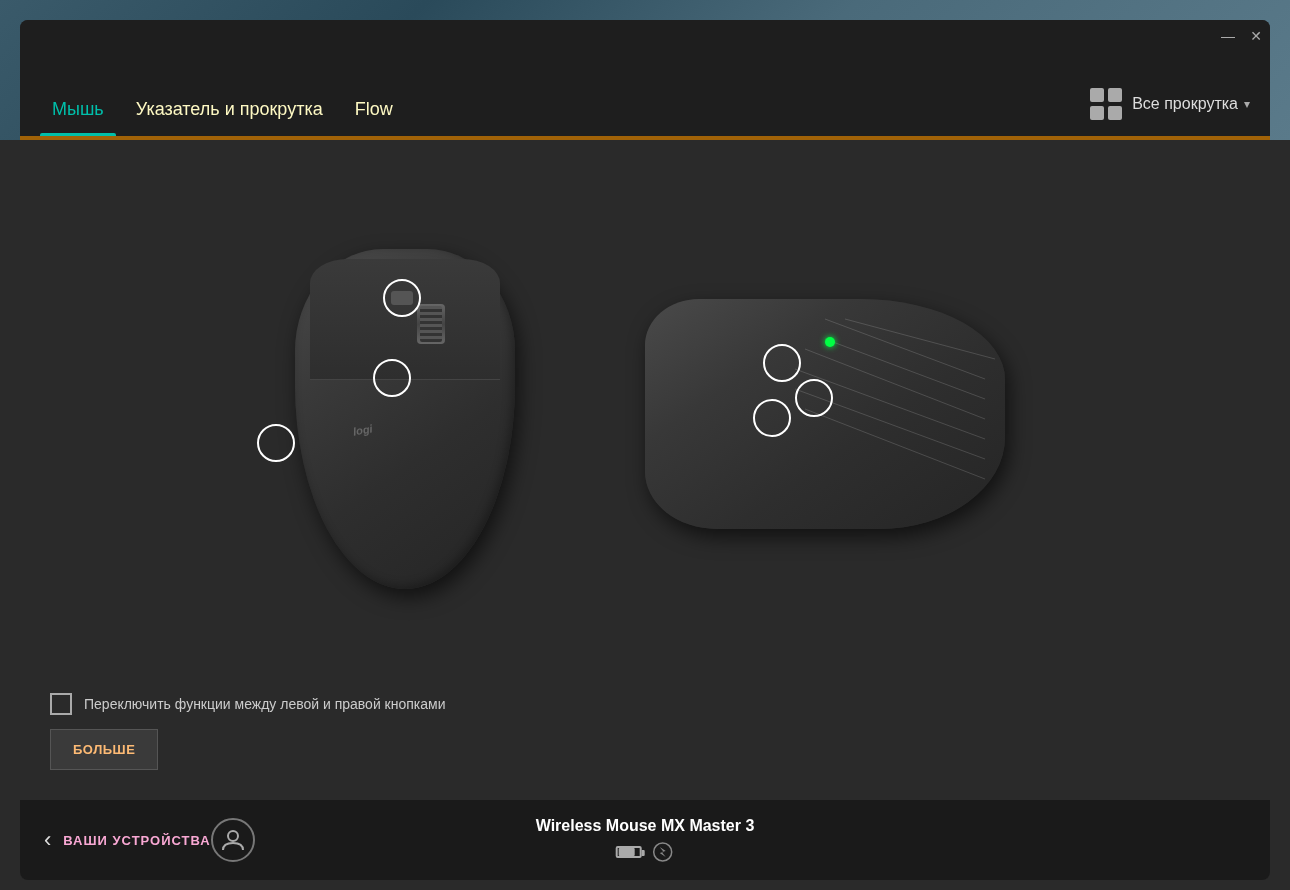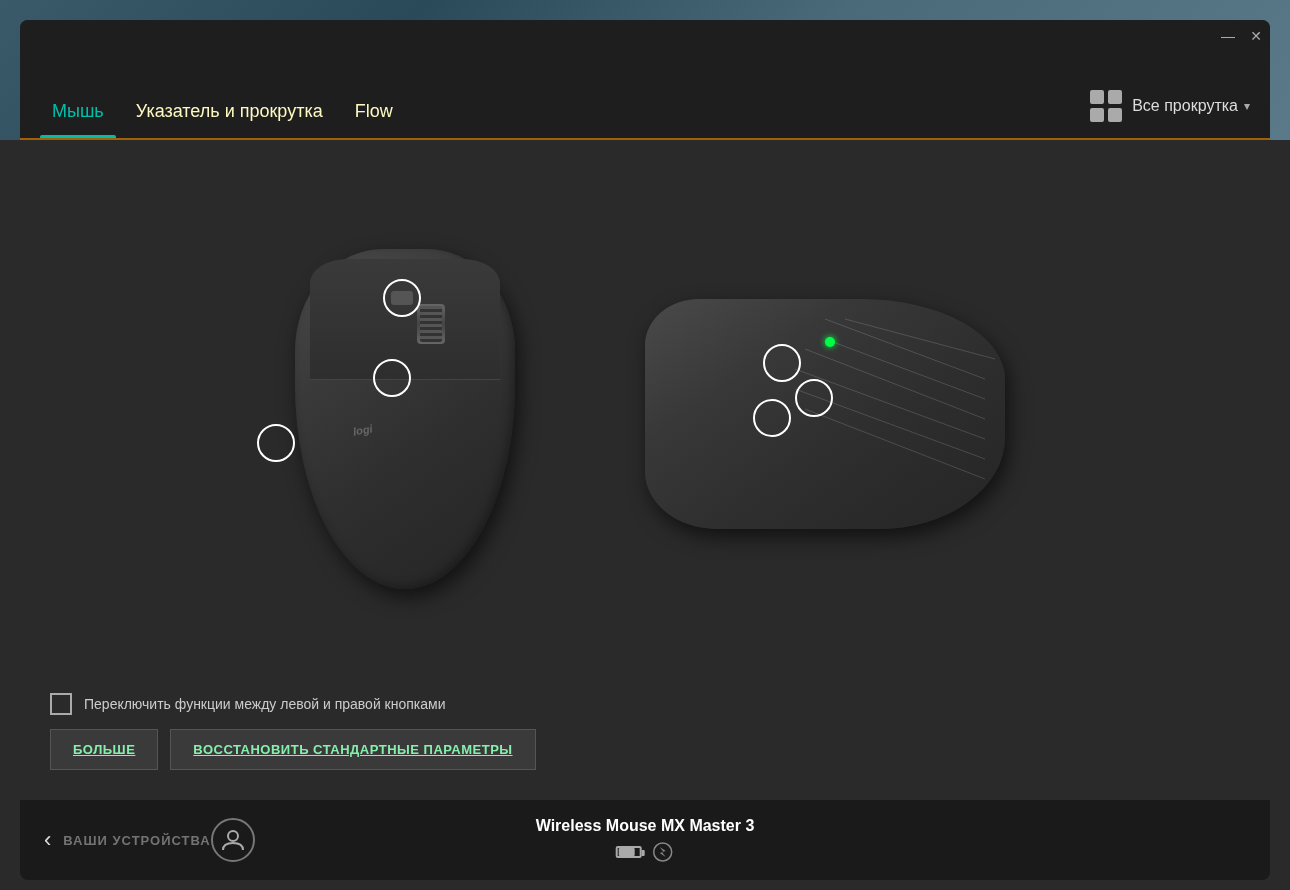--- a/index.html
+++ b/index.html
@@ -59,21 +59,21 @@
       line-height: 1;
     }
 
     
     .nav-tabs {
       height: 88px;
       background: #1e1e1e;
       display: flex;
       align-items: flex-end;
       padding: 0 20px;
-      border-bottom: 2px solid #a16207;
+      border-bottom: 4px solid #a16207;
       flex-shrink: 0;
       position: relative;
     }
 
     .nav-tab {
       padding: 0 12px 16px 12px;
       font-size: 18px;
       color: #fef9c3;
       cursor: pointer;
       position: relative;
@@ -375,27 +375,26 @@
 
     .action-buttons {
       display: flex;
       gap: 12px;
     }
 
     .action-btn {
       padding: 12px 22px;
       background: #3a3a3a;
       border: 1px solid #555;
-      color: #86efac;
+      color: #fdba74;
       font-size: 13px;
       font-weight: bold;
       cursor: pointer;
       letter-spacing: 0.5px;
       text-transform: uppercase;
-      text-decoration: underline;
     }
 
     
     .footer {
       height: 80px;
       background: #1a1a1a;
       display: flex;
       align-items: center;
       padding: 0 24px;
       flex-shrink: 0;
@@ -411,21 +410,21 @@
     }
 
     .back-arrow {
       font-size: 22px;
       color: #ddd;
     }
 
     .your-devices-label {
       font-size: 13px;
       font-weight: bold;
-      color: #737373;
+      color: #f9a8d4;
       letter-spacing: 1px;
       text-transform: uppercase;
     }
 
     .footer-center {
       position: absolute;
       left: 50%;
       transform: translateX(-50%);
       display: flex;
       flex-direction: column;
@@ -570,21 +569,20 @@
 
     </div>
 
     <div class="bottom-options">
       <div class="swap-buttons-row">
         <div class="checkbox-box"></div>
         <span class="swap-label">Переключить функции между левой и правой кнопками</span>
       </div>
       <div class="action-buttons">
         <button class="action-btn">БОЛЬШЕ</button>
-        <button class="action-btn">ВОССТАНОВИТЬ СТАНДАРТНЫЕ ПАРАМЕТРЫ</button>
       </div>
     </div>
 
   </div>
 
   <div class="footer">
     <div class="footer-back">
       <span class="back-arrow">‹</span>
       <span class="your-devices-label">ВАШИ УСТРОЙСТВА</span>
     </div>

